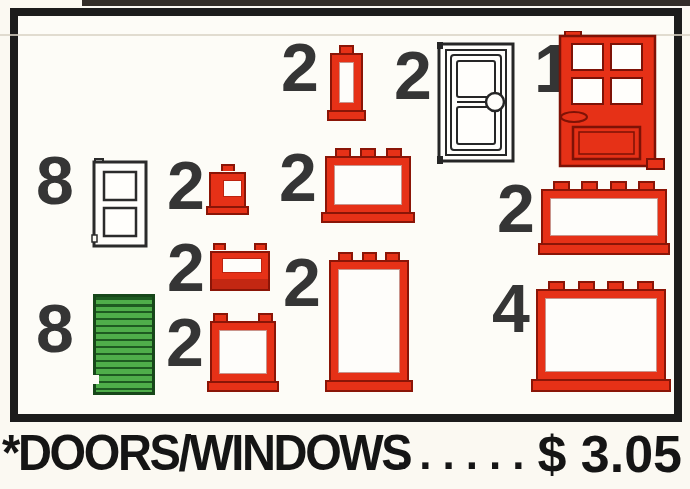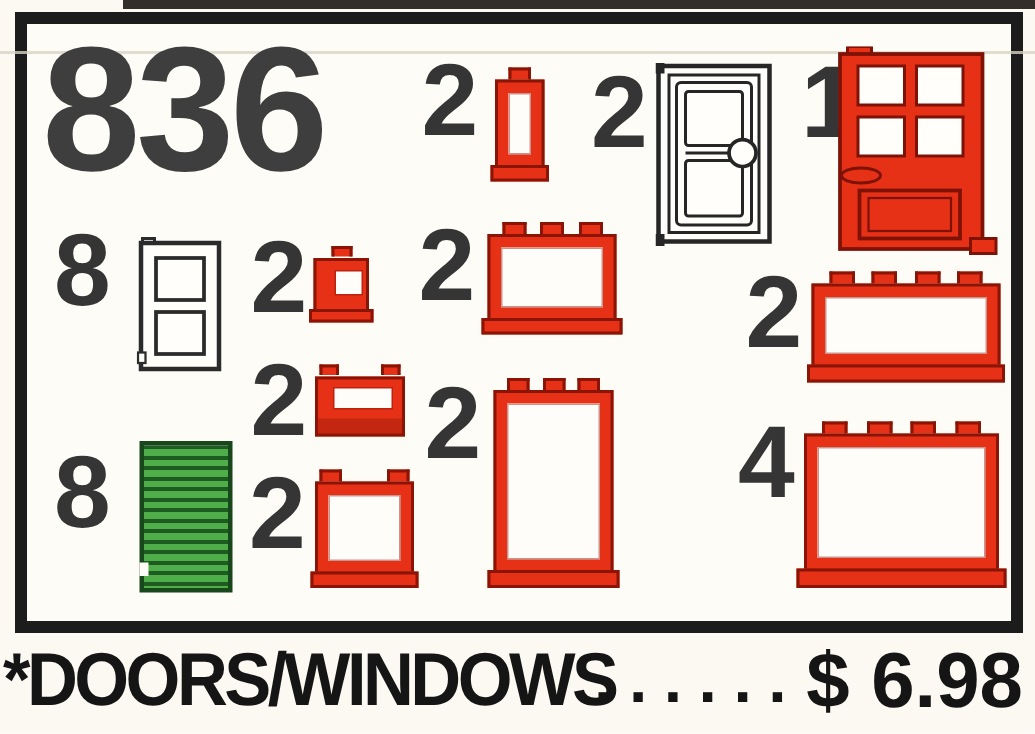--- a/index.html
+++ b/index.html
@@ -43,21 +43,20 @@
 <body>
 
 <div class="scene">
 
   <div class="top-edge"></div>
 
   <div class="panel"></div>
 
   <div class="crease"></div>
 
-  <div class="setnum">836</div>
 
   <div class="qty" style="left:281px;top:33px">2</div>
   <div class="piece" style="left:330px;top:45px;width:33px">
     <div class="studs center">
         <div class="stud" style="width:15px"></div>
       </div>
     <div class="frame" style="width:33px;height:59px">
         <div class="pane"></div>
       </div>
     <div class="sill" style="width:39px;height:11px;margin-left:-3px"></div>
@@ -189,16 +188,16 @@
       </div>
     <div class="frame" style="width:130px;height:92px">
         <div class="pane"></div>
       </div>
     <div class="sill" style="width:140px;height:13px;margin-left:-5px"></div>
   </div>
 
   <div class="caption-label">*DOORS/WINDOWS</div>
   <div class="caption-right">
     <span class="dots">......</span>
-    <span class="price">$ 6.98</span>
+    <span class="price">$ 3.05</span>
   </div>
 
 </div>
 
 </body></html>

